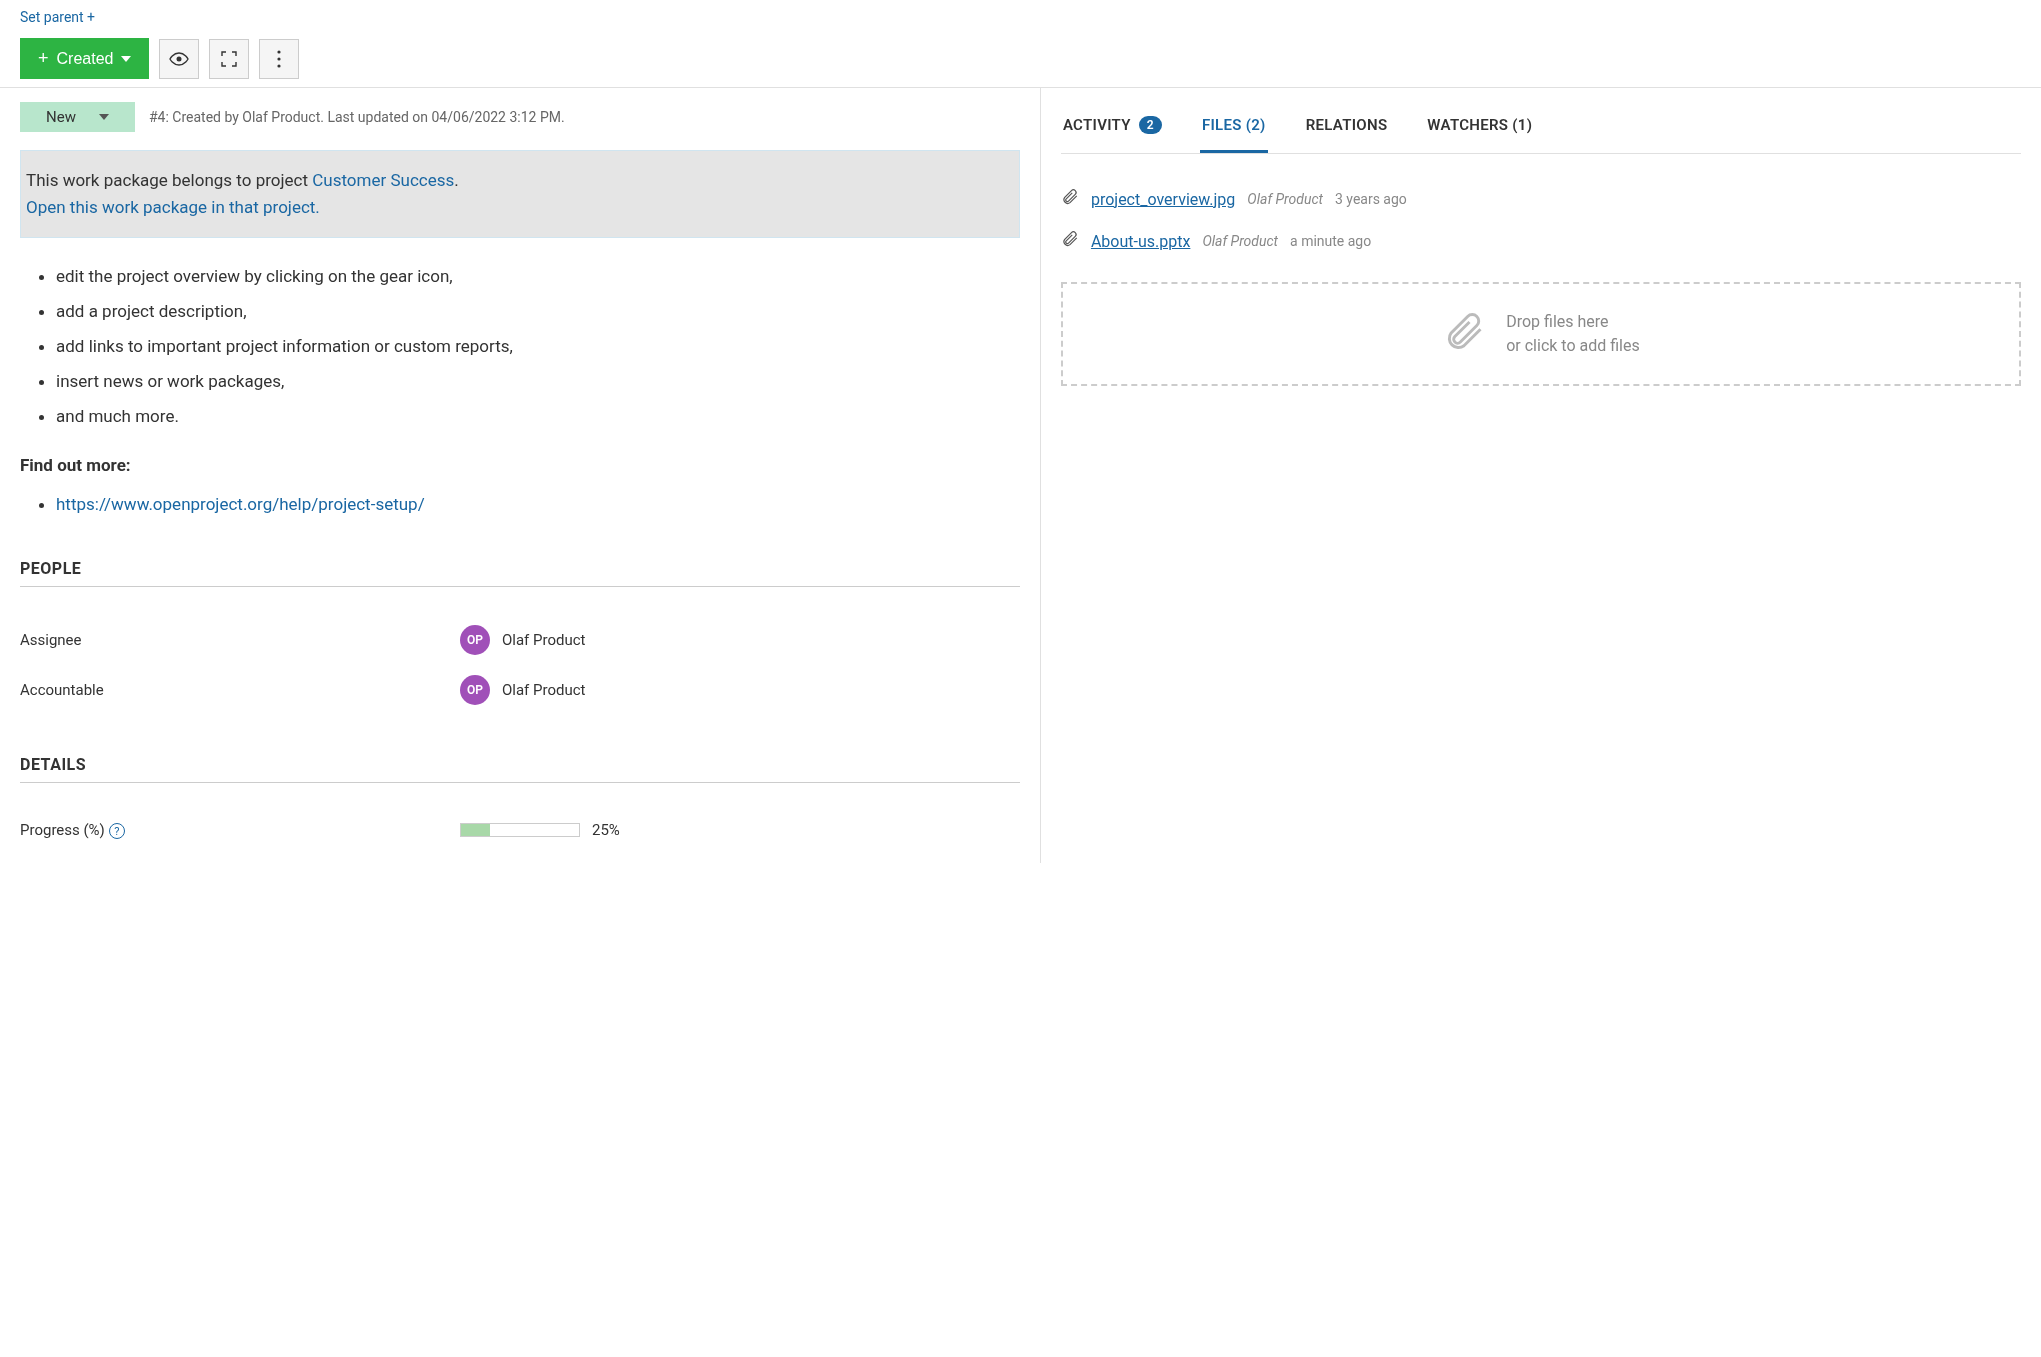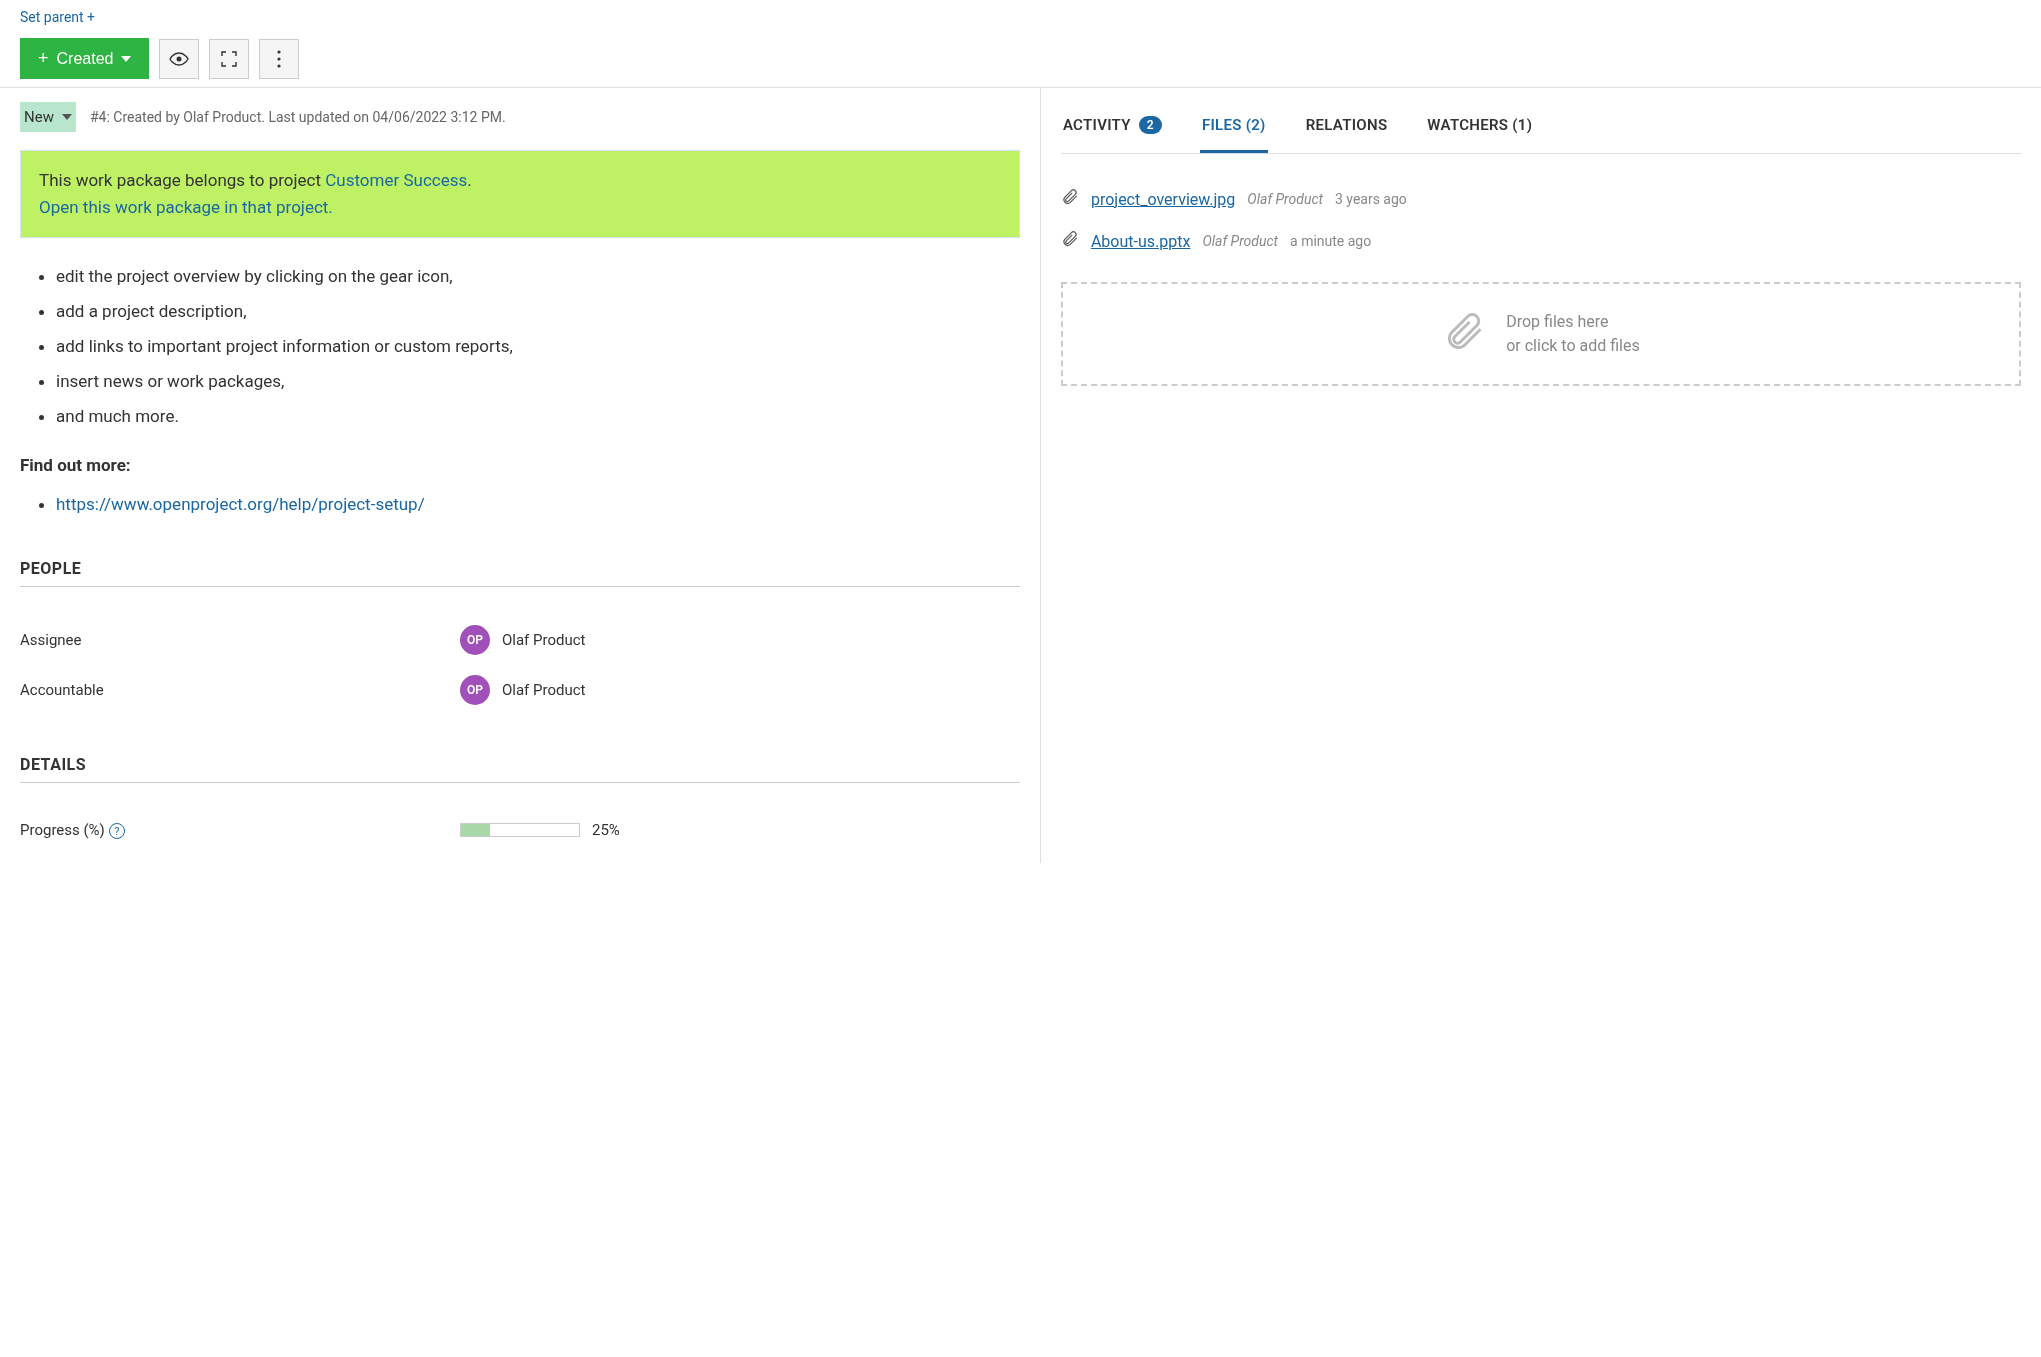--- a/index.html
+++ b/index.html
@@ -75,33 +75,33 @@
   .right-pane {
     flex: 0 0 49%;
     padding: 0 20px 20px;
   }
   .status-row {
     display: flex; align-items: center; gap: 14px;
     margin-bottom: 18px;
   }
   .status-pill {
     background: #b8e6cc;
-    padding: 6px 4px;
-    font-size: 15px;
-    display: flex; align-items: center; gap: 8px;
+    padding: 6px 26px;
+    font-size: 15px;
+    display: flex; align-items: center; gap: 23px;
     cursor: pointer;
   }
   .meta-text {
     color: #666;
     font-size: 14px;
   }
   .info-box {
-    background: #bef264;
+    background: #e5e5e5;
     border: 1px solid #d0e5f0;
-    padding: 16px 18px;
+    padding: 16px 5px;
     margin-bottom: 24px;
     font-size: 17px;
     color: #333;
     line-height: 1.6;
   }
   .info-box a { color: #1a67a3; text-decoration: none; }
   .desc {
     font-size: 17px;
     line-height: 1.7;
     color: #333;

